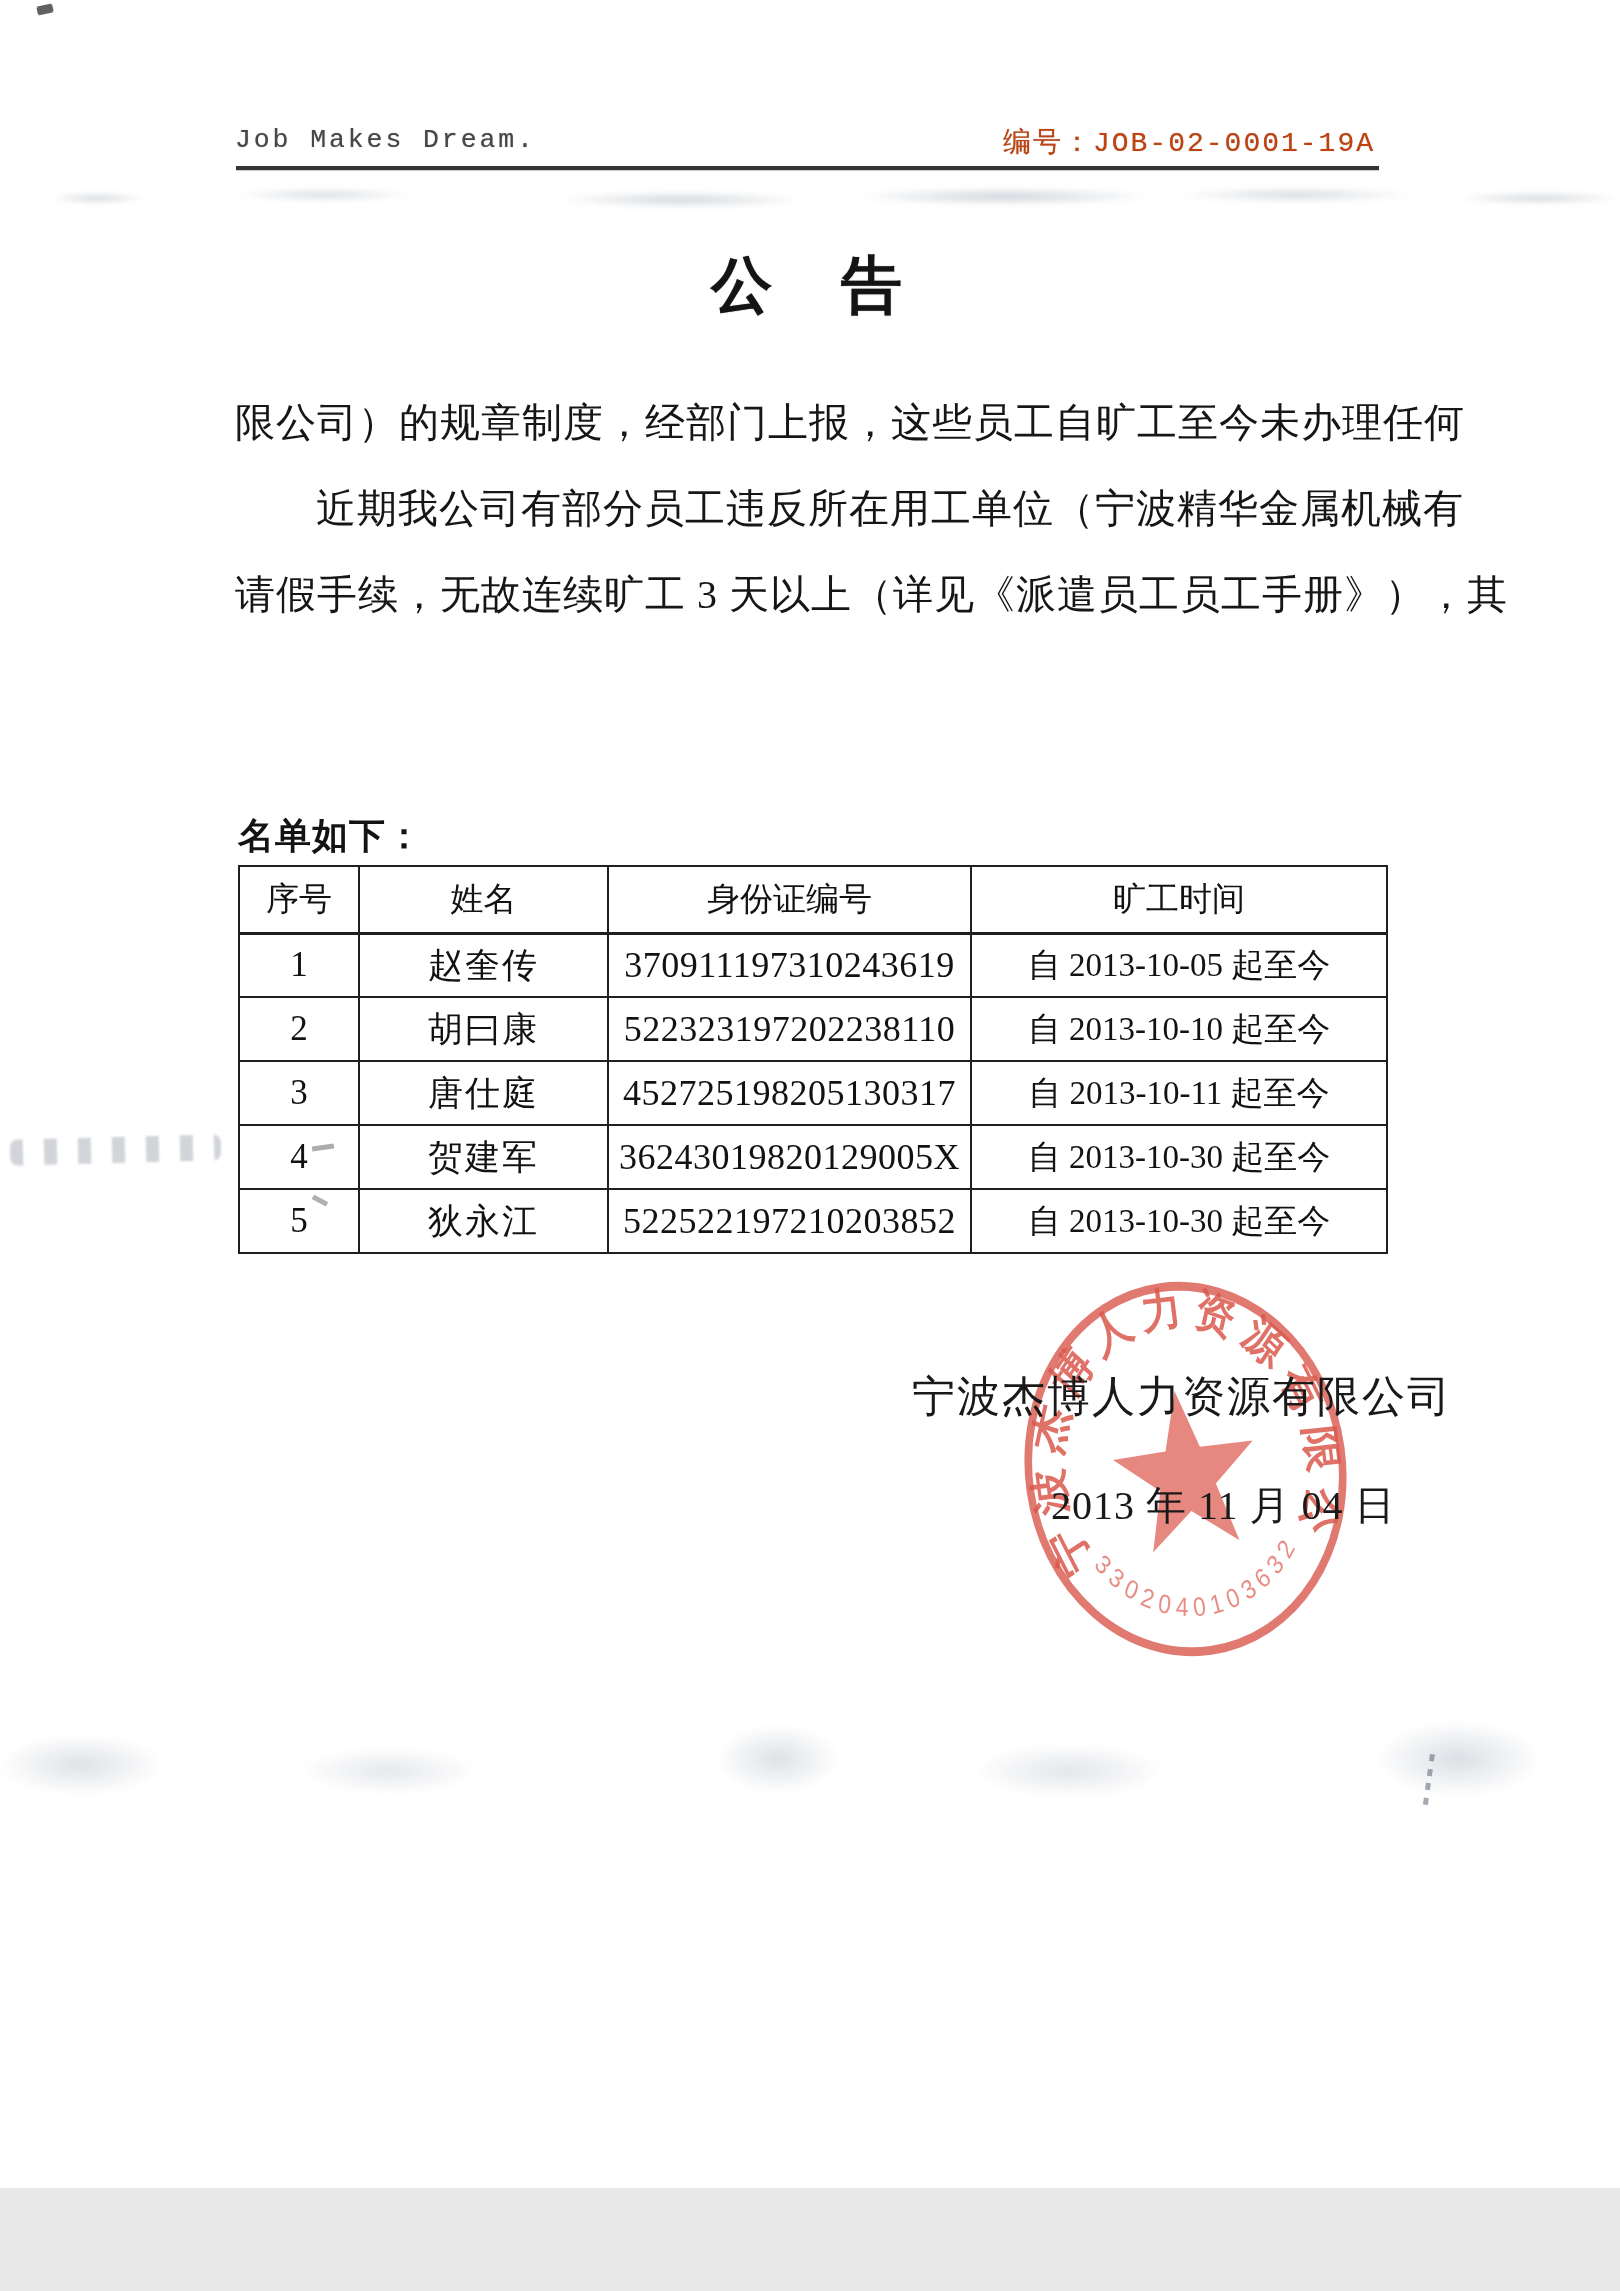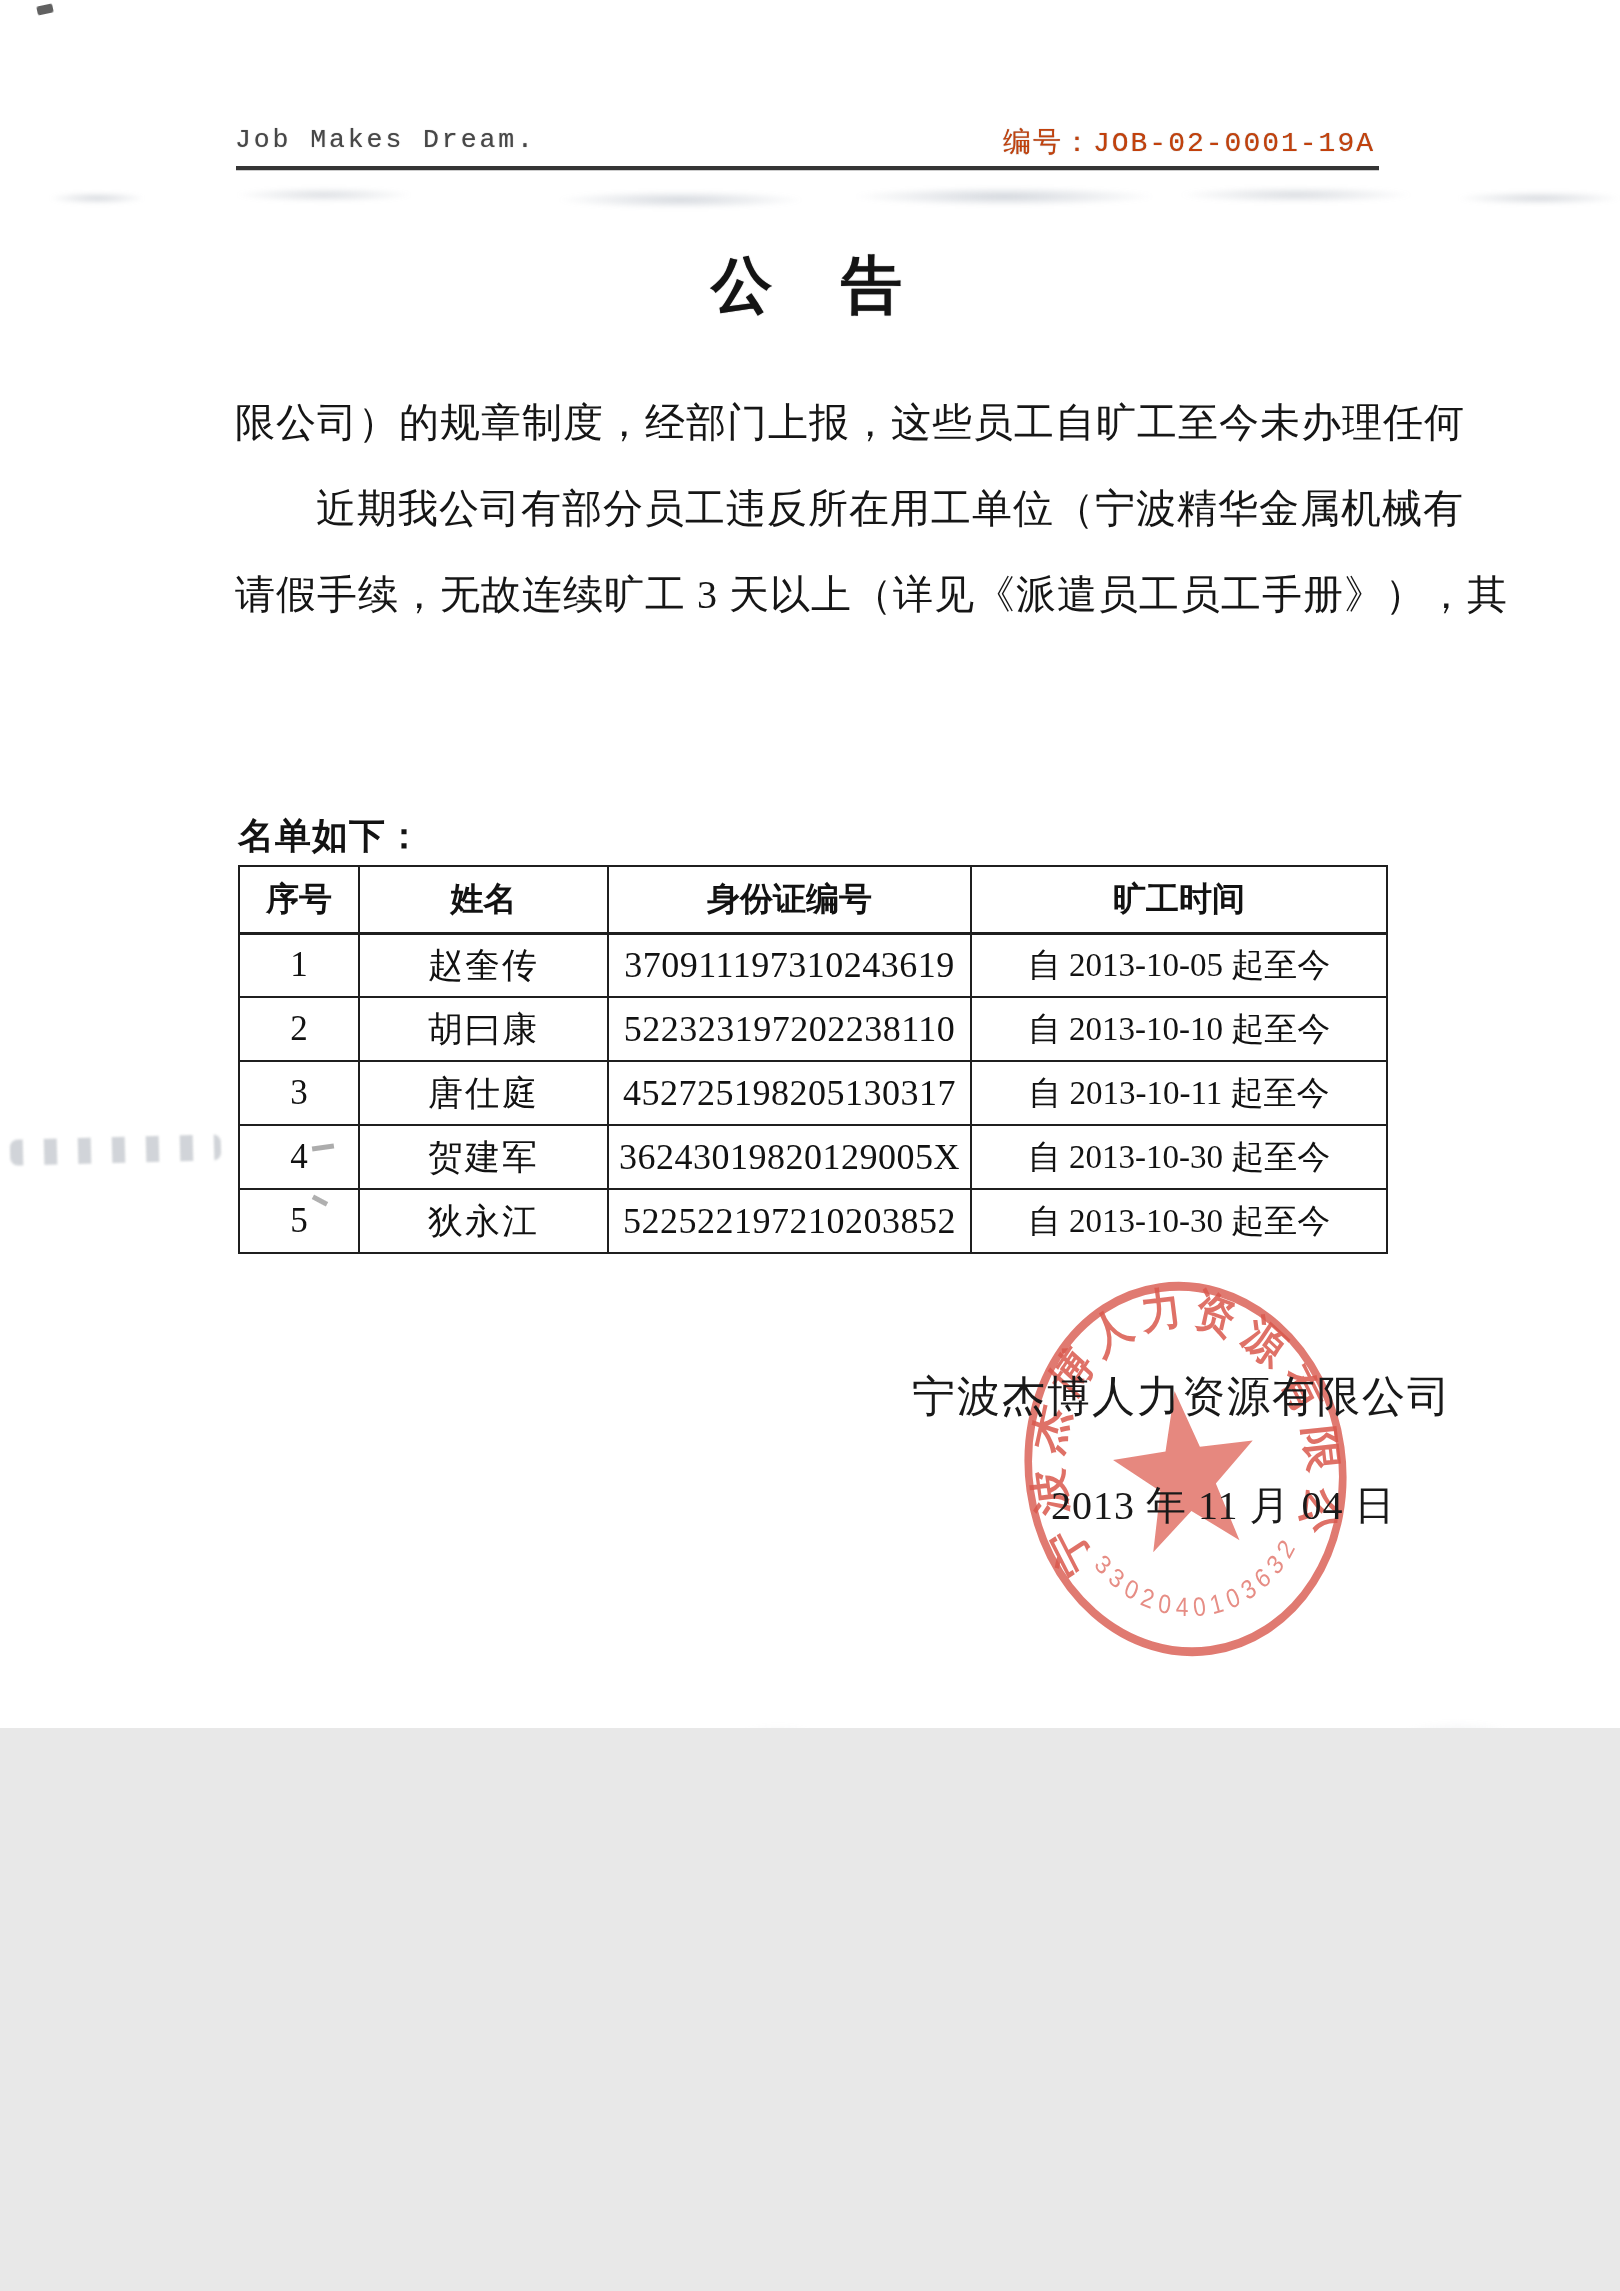--- a/index.html
+++ b/index.html
@@ -1,17 +1,17 @@
 <!DOCTYPE html>
 <html><head>
 <meta charset="utf-8">
 <style>
   html,body{margin:0;padding:0;background:#e8e8e8;}
   .page{
-    position:relative;width:1620px;height:1728px;background:#ffffff;
+    position:relative;width:1620px;height:2188px;background:#ffffff;
     overflow:hidden;font-family:"Liberation Serif","DejaVu Serif",serif;color:#171717;
   }
   
   .hdr-slogan{
     position:absolute;left:235px;top:125px;
     font-family:"Liberation Mono","DejaVu Sans Mono",monospace;
     font-size:26.5px;letter-spacing:2.9px;color:#474747;text-shadow:0 0 1px rgba(70,70,70,.55);
   }
   .hdr-docno{
     position:absolute;right:245px;top:123px;
@@ -94,21 +94,21 @@
   table.roster col.c2{width:249px;}
   table.roster col.c3{width:363px;}
   table.roster col.c4{width:416px;}
   table.roster td,table.roster th{
     border:2px solid #1f1f1f;border-top-width:2.9px;border-bottom-width:2.9px;
     text-align:center;vertical-align:middle;padding:0;font-weight:400;
   }
   table.roster{border:2.9px solid #1a1a1a;}
   table.roster tr.hrow{height:67px;}
   table.roster tr.drow{height:64px;}
-  table.roster th{font-size:33px;font-weight:700;border-bottom-width:3.9px;}
+  table.roster th{font-size:33px;font-weight:400;border-bottom-width:3.9px;}
   .td-seq{font-size:35px;}
   .td-name{font-weight:700;font-size:35px;letter-spacing:2px;border-radius:14px;}
   .td-id{font-weight:600;font-size:36px;letter-spacing:0.5px;}
   .td-period{font-weight:700;font-size:33px;border-radius:20px;}
   
   .sig-company{
     position:absolute;left:912px;top:1368px;z-index:5;
     font-size:43px;letter-spacing:2px;color:#191919;white-space:nowrap;
   }
   .sig-date{

